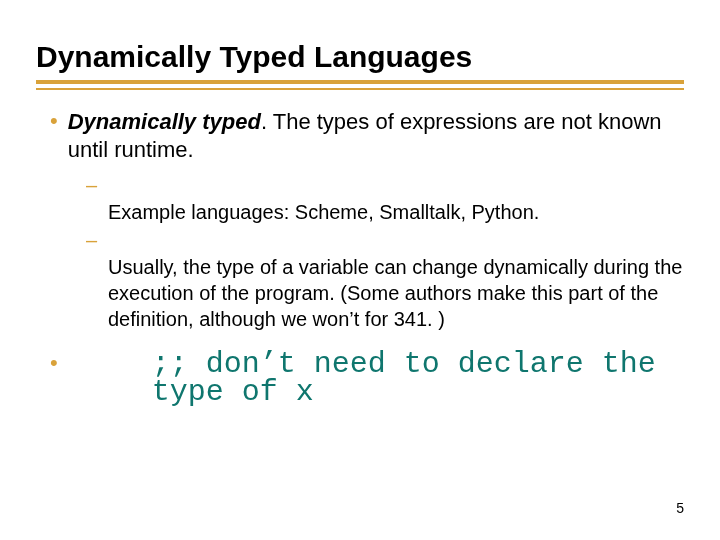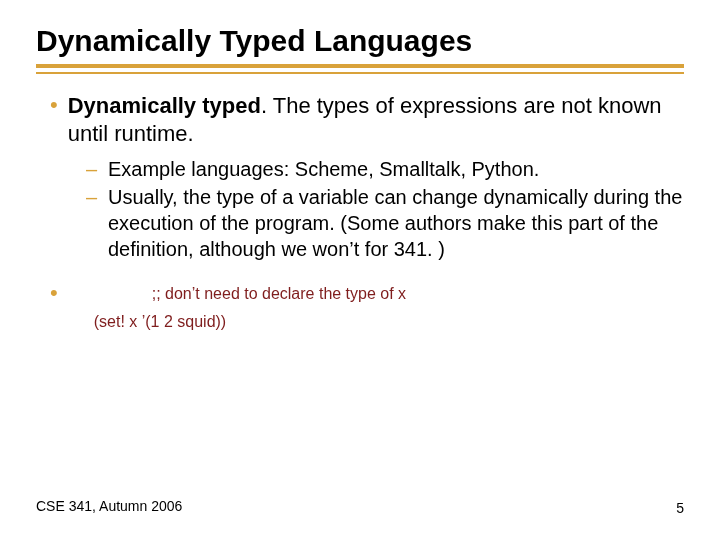--- a/index.html
+++ b/index.html
@@ -1,39 +1,39 @@
 <!DOCTYPE html>
 <html><head>
 <meta charset="utf-8">
 <style>
   * { margin: 0; padding: 0; box-sizing: border-box; }
   html, body { width: 720px; height: 540px; background: #fff; font-family: Verdana, Geneva, sans-serif; }
-  .slide { width: 720px; height: 532px; position: relative; padding: 24px 36px 20px 36px; }
+  .slide { width: 720px; height: 532px; position: relative; padding: 40px 36px 20px 36px; }
   .title {
     font-family: "Arial Black", Arial, sans-serif;
     font-weight: 900;
     font-size: 30px;
     color: #000;
     letter-spacing: 0px;
     margin-bottom: 6px;
   }
   .rule-stack { margin-bottom: 18px; }
   .rule1 { height: 4px; background: #d9a23a; }
   .rule2 { height: 2px; background: #d9a23a; margin-top: 4px; }
   .content { padding-left: 14px; }
   .bullet-row { display: flex; align-items: flex-start; margin-bottom: 6px; }
   .bullet-dot { color: #d9a23a; font-size: 22px; line-height: 26px; margin-right: 10px; }
   .bullet-text { font-size: 22px; line-height: 28px; color: #000; }
-  .bullet-text .bold { font-weight: 700; }
+  .bullet-text .bold { font-weight: 700; font-style: italic; }
   .sub-list { margin: 8px 0 18px 36px; }
   .sub-row { display: flex; align-items: flex-start; margin-bottom: 2px; }
   .sub-dash { color: #d9a23a; font-size: 20px; line-height: 26px; margin-right: 8px; min-width: 14px; }
-  .sub-text { font-family: Arial, sans-serif; font-size: 20px; line-height: 26px; color: #000; }
+  .sub-text { font-family: Arial, sans-serif; font-size: 20px; line-height: 26px; color: #000; margin-top: 27px; }
   .code-block { margin-left: 26px; }
-  .code-line { font-size: 16px; line-height: 28px; color: #7f1d1d; }
+  .code-line { font-size: 30px; line-height: 28px; color: #0f766e; font-family: Liberation Mono, monospace; }
   .code-indent { margin-left: 58px; }
   .footer-left {
     position: absolute;
     left: 36px;
     bottom: 18px;
     font-family: Arial, sans-serif;
     font-size: 14px;
     color: #000;
   }
   .footer-right {
@@ -75,23 +75,21 @@
         <div class="sub-dash">–</div>
         <div class="sub-text">Usually, the type of a variable can change dynamically during the execution of the program. (Some authors make this part of the definition, although we won’t for 341. )</div>
       </div>
     </div>
 
     <div class="bullet-row">
       <div class="bullet-dot">•</div>
       <div class="bullet-text">
         <div class="code-block">
           <div class="code-line code-indent">;; don’t need to declare the type of x</div>
-          <div class="code-line">(set! x ’(1 2 squid))</div>
         </div>
       </div>
     </div>
 
   </div>
 
-  <div class="footer-left">CSE 341, Autumn 2006</div>
   <div class="footer-right">5</div>
 
 </div>
 
 </body></html>

